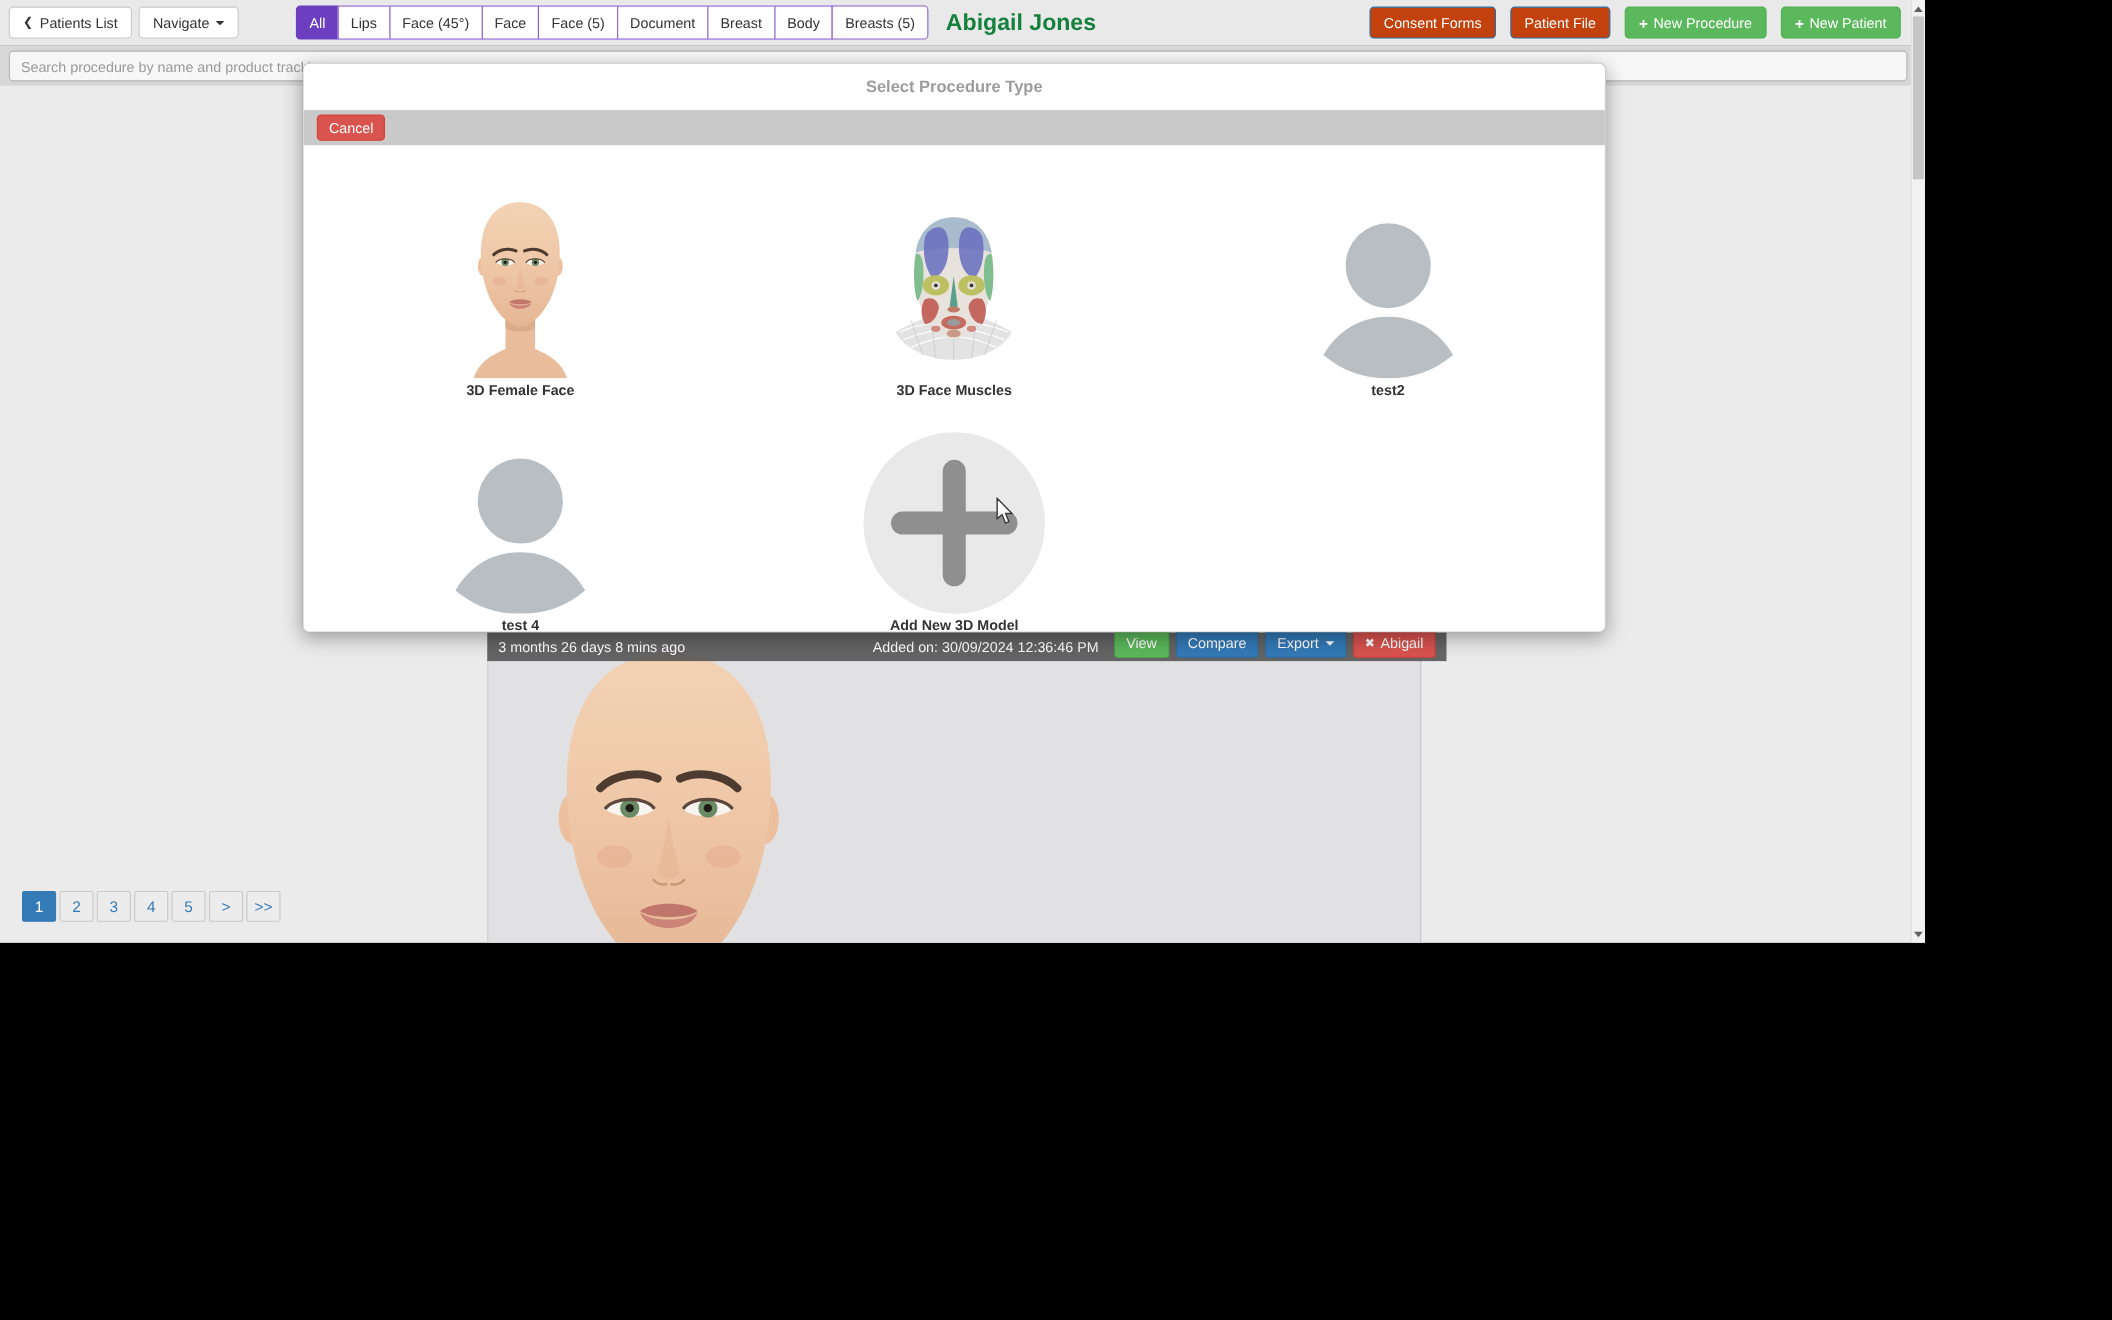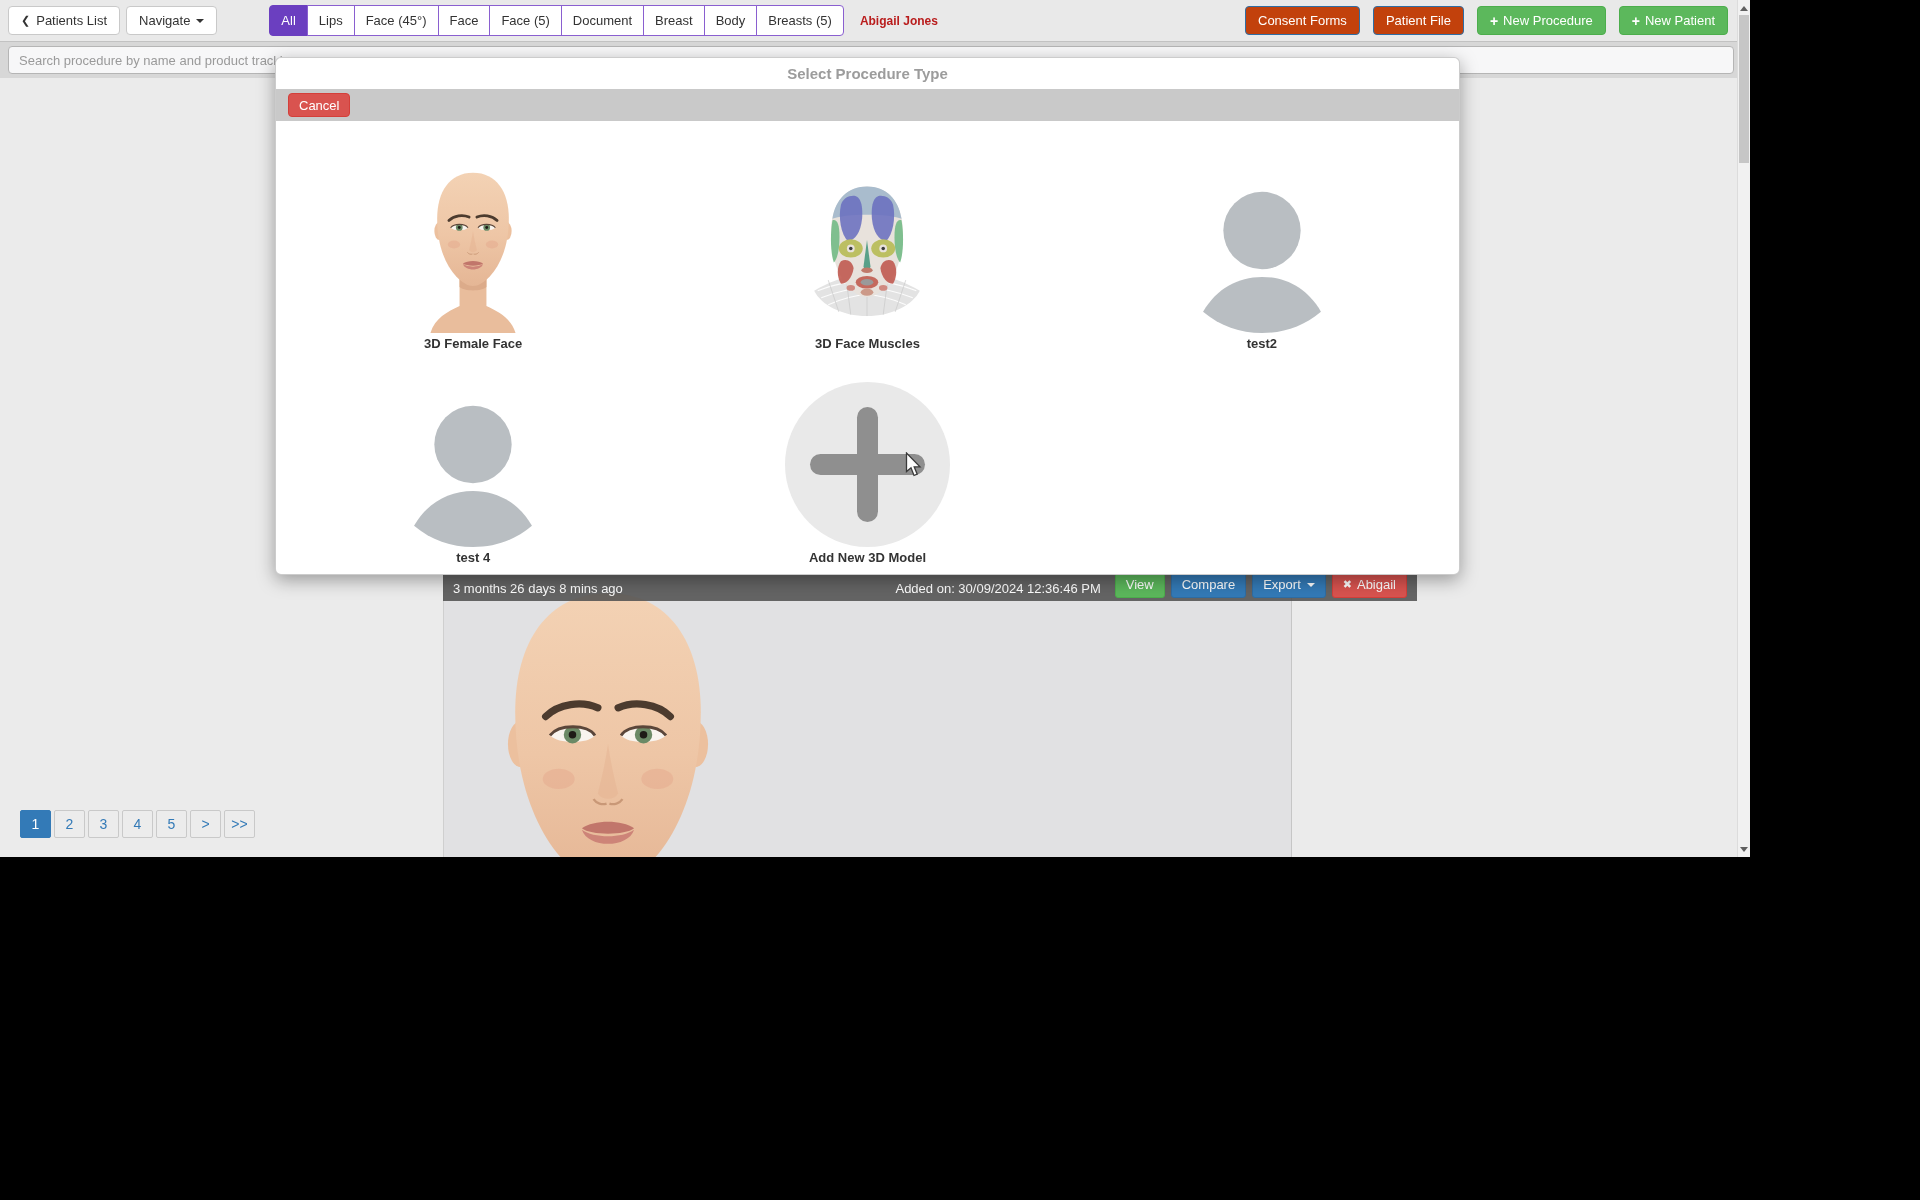--- a/index.html
+++ b/index.html
@@ -16,41 +16,41 @@
   .chev{font-size:11px;margin-right:6px;color:#333;}
   .caret{display:inline-block;width:0;height:0;margin-left:6px;border-left:4px solid transparent;
          border-right:4px solid transparent;border-top:4px solid #333;}
   .caret-w{border-top-color:#fff;}
   .filter-group{display:inline-flex;margin-left:52px;}
   .fbtn{height:31px;border:1px solid #8a5fd0;background:#fff;color:#333;font-size:13px;
         padding:0 11px;margin-left:-1px;cursor:pointer;}
   .fbtn:first-child{border-radius:4px 0 0 4px;margin-left:0;}
   .fbtn:last-child{border-radius:0 4px 4px 0;}
   .fbtn.active{background:#6b3fc0;border-color:#6b3fc0;color:#fff;}
-  .patient-name{margin-left:16px;font-size:12px;font-weight:bold;color:#b91c1c;white-space:nowrap;}
+  .patient-name{margin-left:16px;font-size:21px;font-weight:bold;color:#15803d;white-space:nowrap;}
   .toolbar-right{margin-left:auto;display:flex;gap:7px;margin-right:14px;}
   .btn-blue{background:#c2410c;border-color:#2e6da4;color:#fff;}
   .btn-green{background:#5cb85c;border-color:#4cae4c;color:#fff;}
   .plus{font-weight:bold;margin-right:5px;font-size:14px;line-height:1;}
 
   
   .searchrow{position:absolute;left:0;top:42px;width:1750px;height:36px;background:#d7d7d7;box-sizing:border-box;padding:4px 8px;}
   .search-input{width:1726px;height:28px;box-sizing:border-box;border:1px solid #b5b5b5;border-radius:4px;
         background:#f7f7f8;font-size:13px;color:#555;padding:0 10px;font-family:"Liberation Sans",sans-serif;}
   .search-input::placeholder{color:#9a9a9a;}
 
   
   .main{position:absolute;left:0;top:78px;width:1750px;height:779px;background:#ebebeb;}
 
   
   .card{position:absolute;left:443px;top:575px;width:849px;height:282px;}
   .card-img{position:absolute;left:0;top:0;width:849px;height:282px;background:#e1e1e3;
             border-right:1px solid #c6c6c6;border-left:1px solid #cfcfcf;overflow:hidden;box-sizing:border-box;}
   .face-big{position:absolute;left:19px;top:-2px;}
-  .card-header{position:absolute;left:0;top:0;width:974px;height:26px;background:rgba(82,82,82,0.88);
+  .card-header{position:absolute;left:0;top:0;width:872px;height:26px;background:rgba(82,82,82,0.88);
                display:flex;align-items:center;padding:0 10px;box-sizing:border-box;color:#fff;font-size:13px;}
   .card-header .age{white-space:nowrap;}
   .card-header .added{margin-left:auto;margin-right:8px;white-space:nowrap;}
   .cbtn{height:26px;margin-top:-7px;margin-left:6px;border-radius:3px;border:1px solid transparent;
         color:#fff;font-size:13px;padding:0 10px;display:inline-flex;align-items:center;cursor:pointer;white-space:nowrap;}
   .cbtn.green{background:#5cb85c;border-color:#4cae4c;}
   .cbtn.blue{background:#337ab7;border-color:#2e6da4;}
   .cbtn.red{background:#d9534f;border-color:#d43f3a;}
   .del-x{font-size:11px;margin-right:5px;}
 
@@ -67,21 +67,21 @@
   .sb-arrow.up{top:1px;}
   .sb-arrow.down{bottom:1px;}
   .sb-arrow.up::after{content:'';border:4px solid transparent;border-bottom:5px solid #606060;margin-bottom:4px;}
   .sb-arrow.down::after{content:'';border:4px solid transparent;border-top:5px solid #606060;margin-top:4px;}
   .sb-thumb{position:absolute;left:1px;top:15px;width:10px;height:148px;background:#c6c6c6;}
 
   
   .modal{position:absolute;left:275px;top:57px;width:1185px;height:518px;background:#fff;z-index:20;
          border:1px solid rgba(0,0,0,0.2);border-radius:6px;box-shadow:0 5px 18px rgba(0,0,0,0.35);
          box-sizing:border-box;overflow:hidden;}
-  .modal-titlebar{height:31px;display:flex;align-items:center;justify-content:center;
+  .modal-titlebar{height:42px;display:flex;align-items:center;justify-content:center;
                   font-weight:bold;font-size:15px;color:#9c9c9c;}
   .modal-toolbar{height:32px;background:#c9c9c9;display:flex;align-items:center;padding:0 12px;}
   .btn-cancel{background:#d9534f;color:#fff;border:1px solid #d43f3a;border-radius:4px;height:24px;
               padding:0 10px;font-size:13px;cursor:pointer;font-family:"Liberation Sans",sans-serif;}
   .modal-grid{display:grid;grid-template-columns:repeat(3,1fr);padding-top:22px;}
   .tile{height:212px;display:flex;flex-direction:column;align-items:center;justify-content:flex-end;
         padding-bottom:2px;cursor:pointer;}
   .tile-img{flex:1;display:flex;align-items:flex-end;justify-content:center;}
   .tile-label{height:22px;line-height:22px;font-weight:bold;font-size:13px;color:#333;}
   .add-circle{width:165px;height:165px;border-radius:50%;background:#e9e9e9;position:relative;}

